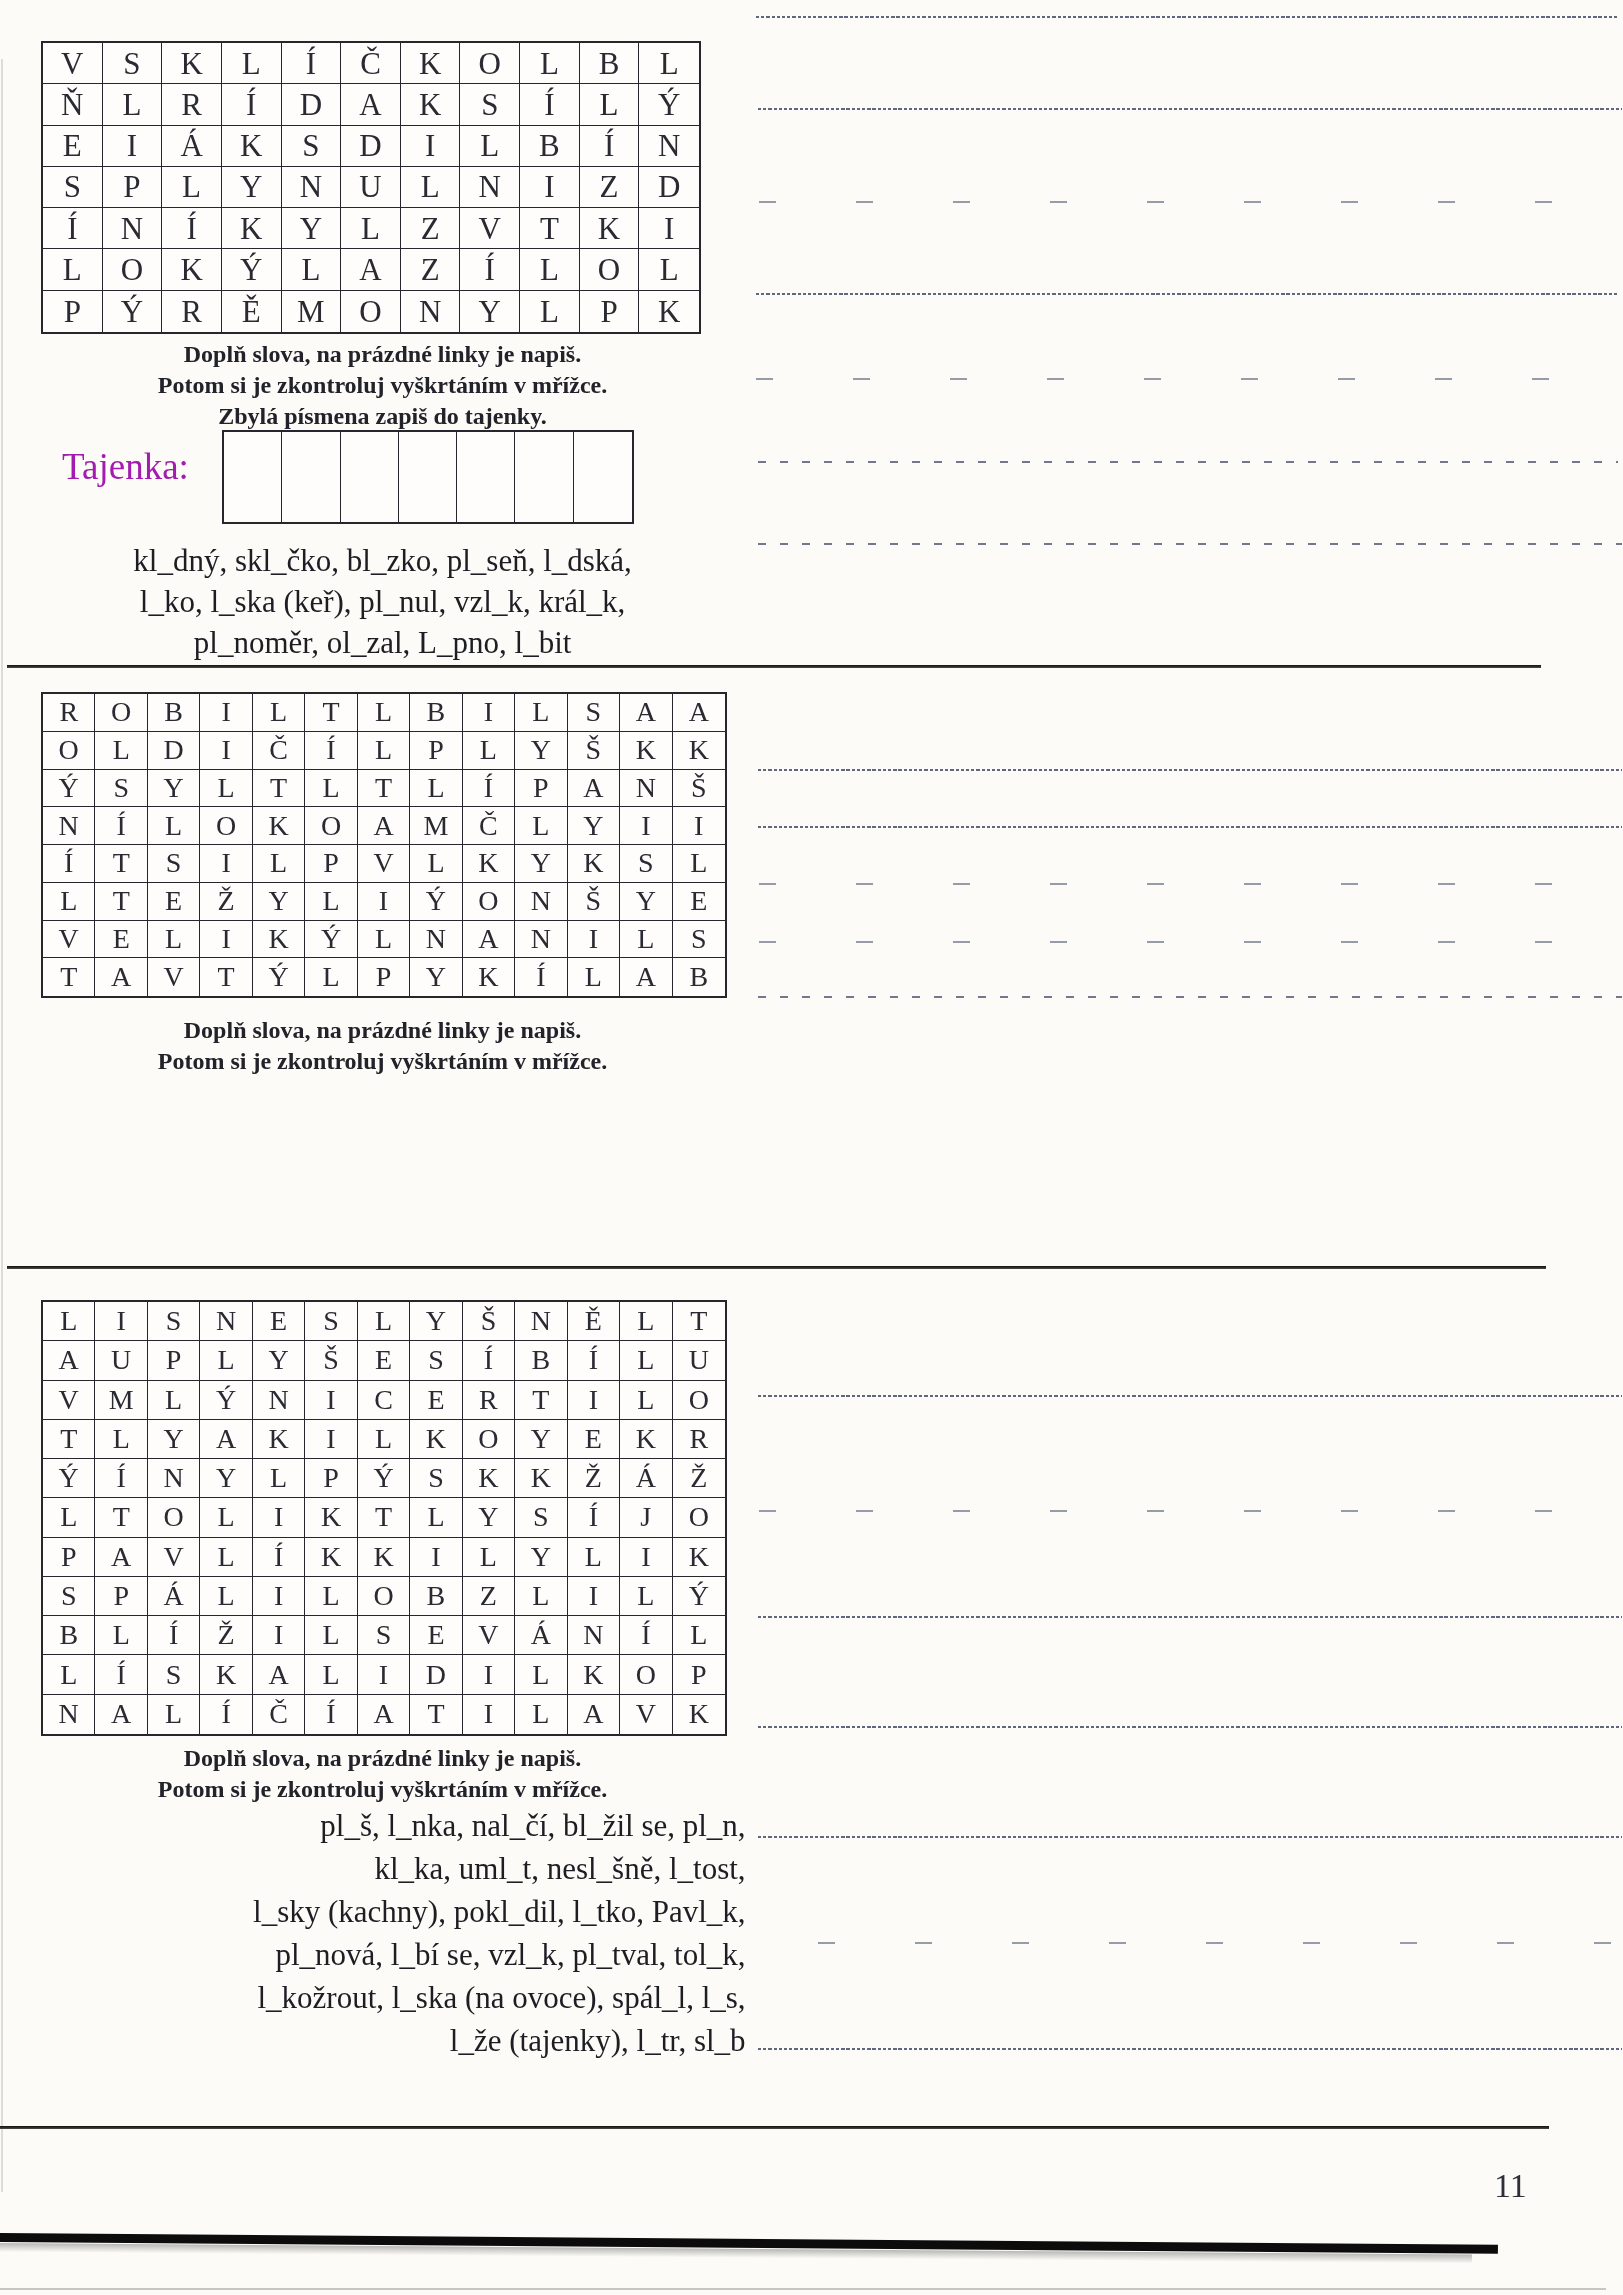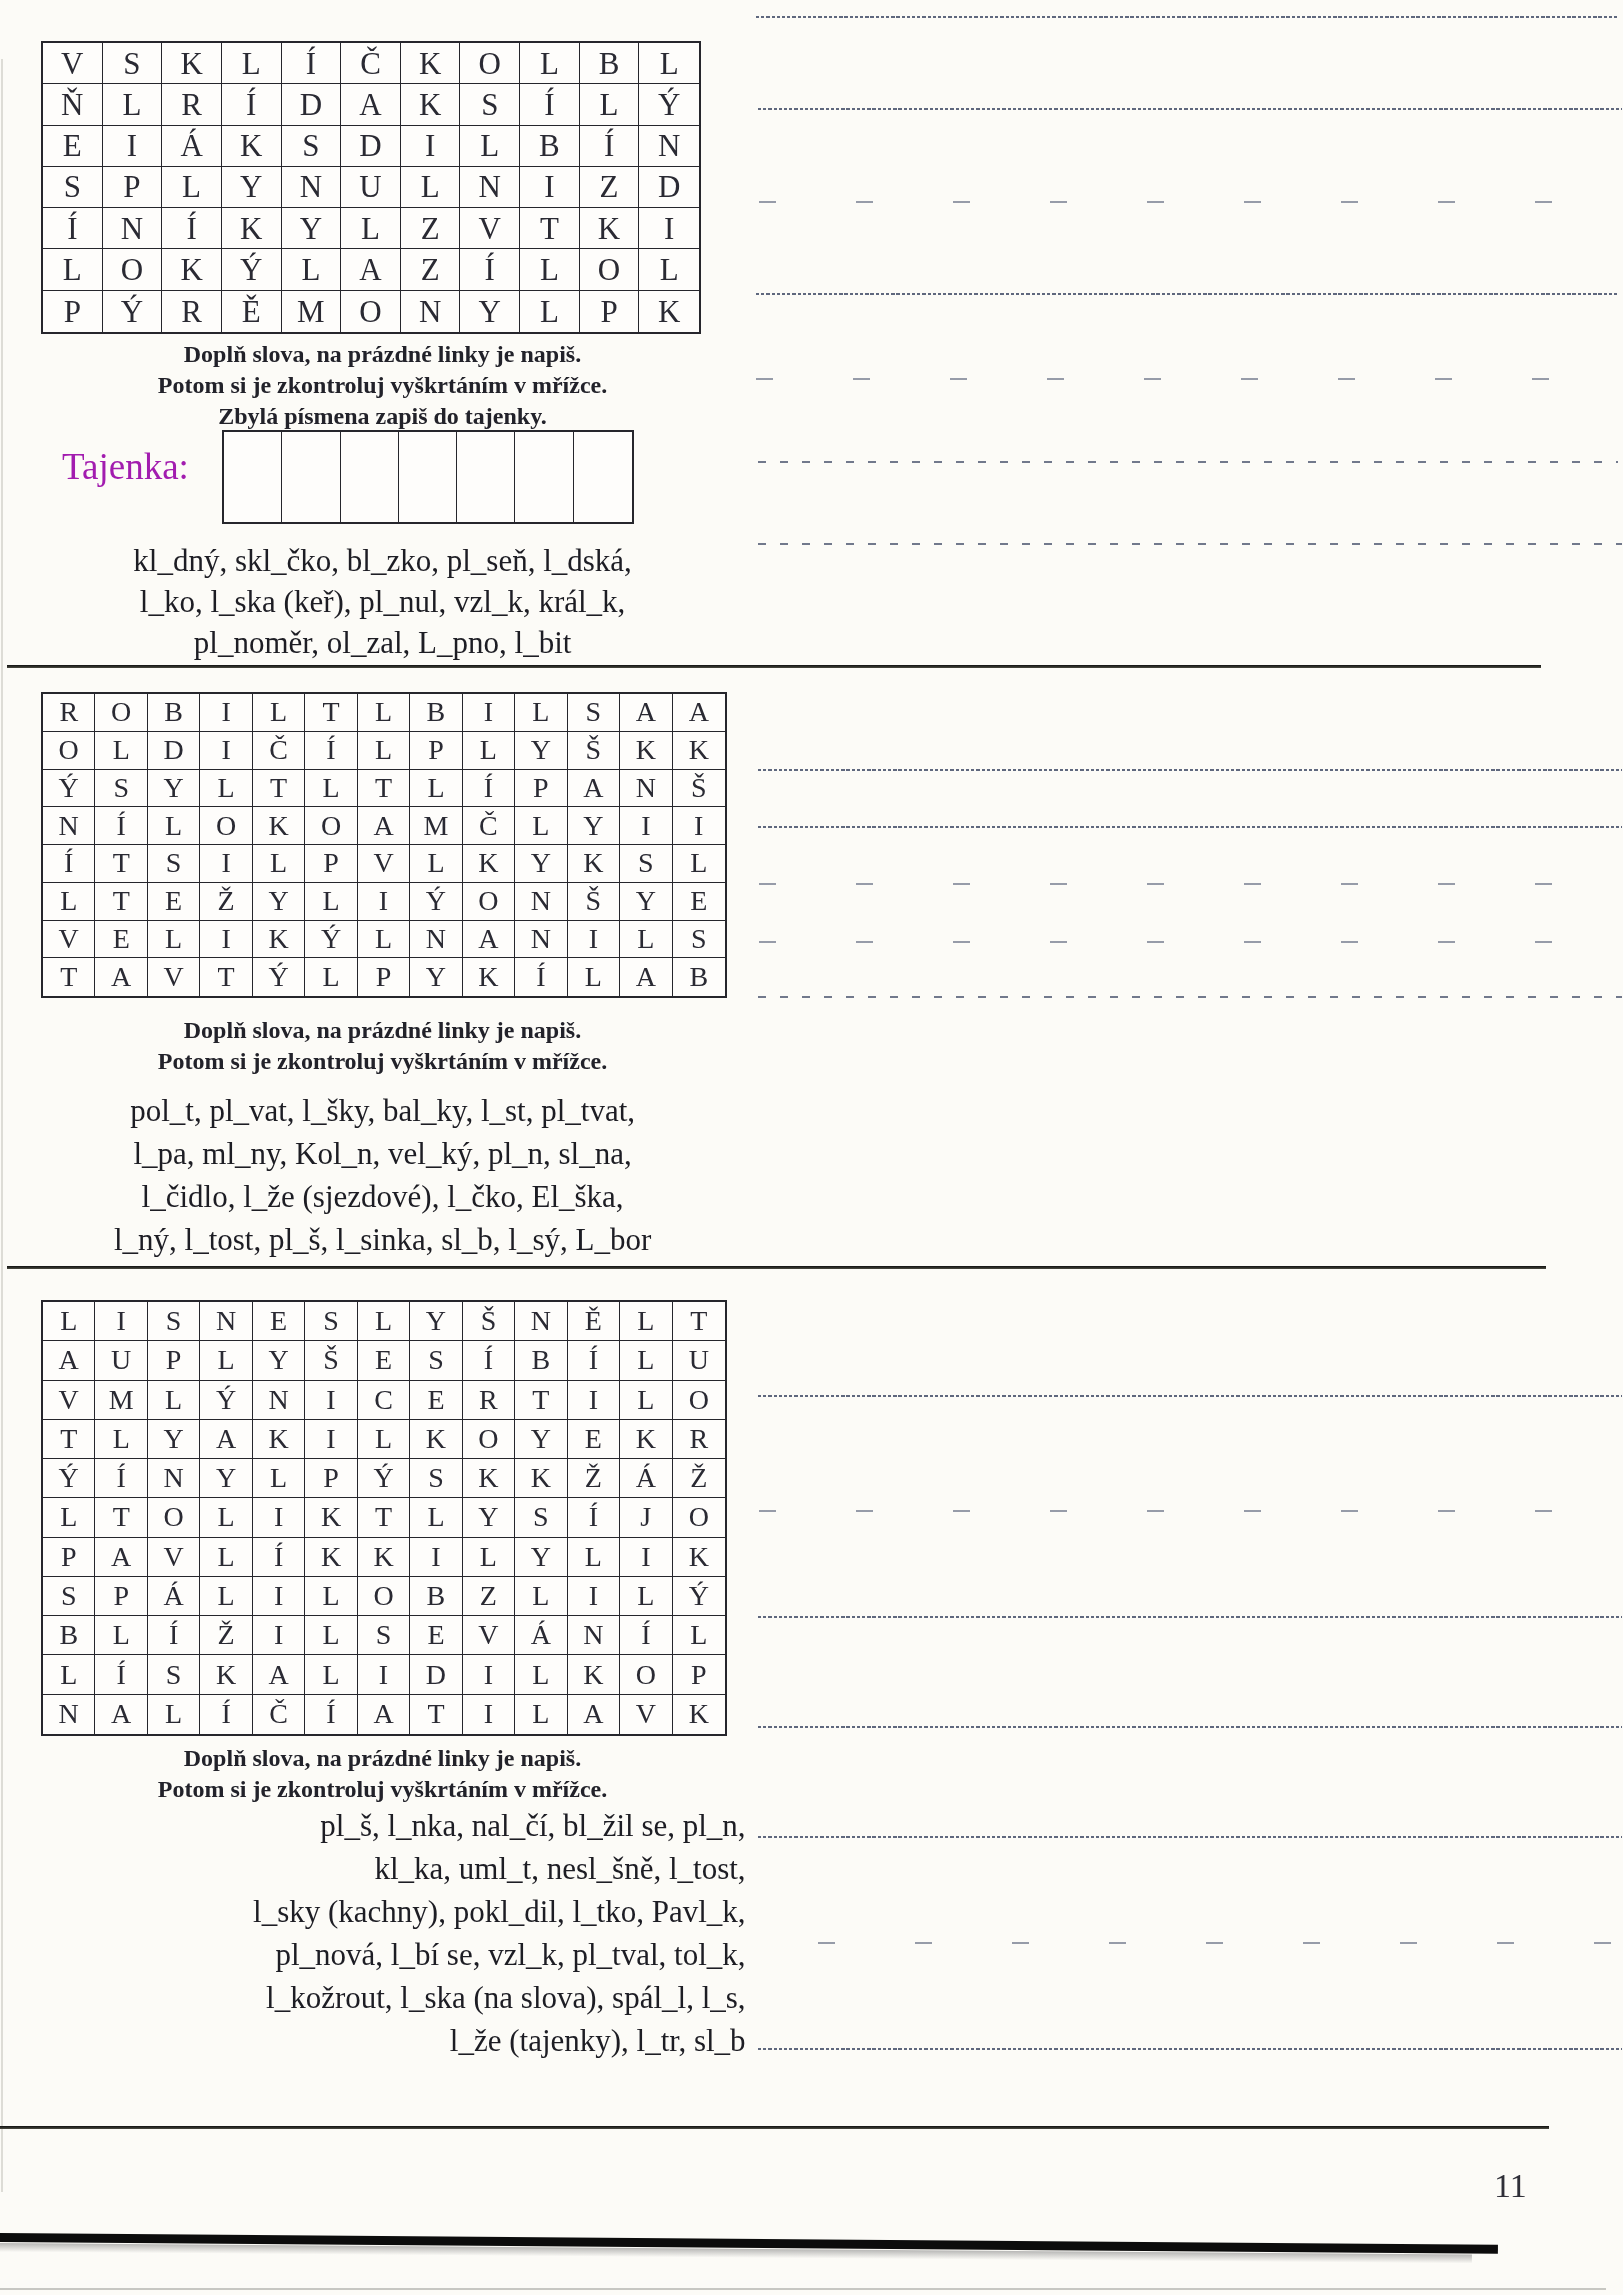--- a/index.html
+++ b/index.html
@@ -275,26 +275,20 @@
       <div class="cell lr">K</div>
       <div class="cell lr">Í</div>
       <div class="cell lr">L</div>
       <div class="cell lr">A</div>
       <div class="cell lc lr">B</div>
     </div>
   <div id="instr2" class="instr">
       <div class="instr-line">Doplň slova, na prázdné linky je napiš.</div>
       <div class="instr-line">Potom si je zkontroluj vyškrtáním v mřížce.</div>
     </div>
-  <div id="words2" class="words">
-      <div class="word-line">pol_t, pl_vat, l_šky, bal_ky, l_st, pl_tvat,</div>
-      <div class="word-line">l_pa, ml_ny, Kol_n, vel_ký, pl_n, sl_na,</div>
-      <div class="word-line">l_čidlo, l_že (sjezdové), l_čko, El_ška,</div>
-      <div class="word-line">l_ný, l_tost, pl_š, l_sinka, sl_b, l_sý, L_bor</div>
-    </div>
 
   <div id="grid3" class="grid" style="grid-template-columns: repeat(13, 1fr); grid-template-rows: repeat(11, 1fr);">
       <div class="cell">L</div>
       <div class="cell">I</div>
       <div class="cell">S</div>
       <div class="cell">N</div>
       <div class="cell">E</div>
       <div class="cell">S</div>
       <div class="cell">L</div>
       <div class="cell">Y</div>
@@ -436,21 +430,21 @@
     </div>
   <div id="instr3" class="instr">
       <div class="instr-line">Doplň slova, na prázdné linky je napiš.</div>
       <div class="instr-line">Potom si je zkontroluj vyškrtáním v mřížce.</div>
     </div>
   <div id="words3" class="words">
       <div class="word-line">pl_š, l_nka, nal_čí, bl_žil se, pl_n,</div>
       <div class="word-line">kl_ka, uml_t, nesl_šně, l_tost,</div>
       <div class="word-line">l_sky (kachny), pokl_dil, l_tko, Pavl_k,</div>
       <div class="word-line">pl_nová, l_bí se, vzl_k, pl_tval, tol_k,</div>
-      <div class="word-line">l_kožrout, l_ska (na slova), spál_l, l_s,</div>
+      <div class="word-line">l_kožrout, l_ska (na ovoce), spál_l, l_s,</div>
       <div class="word-line">l_že (tajenky), l_tr, sl_b</div>
     </div>
 
   <div id="page-number">11</div>
   <div id="scan-strip"></div>
   <div id="scan-strip-shadow"></div>
   <div id="scan-bottom-line"></div>
 <div class="rline dense" style="top: 16.4px; left: 756px; width: 862px;"></div>
     <div class="rline dense" style="top: 108px; left: 758px; width: 864px;"></div>
     <div class="rline sparse" style="top: 201px; left: 759px; width: 857px;"></div>

